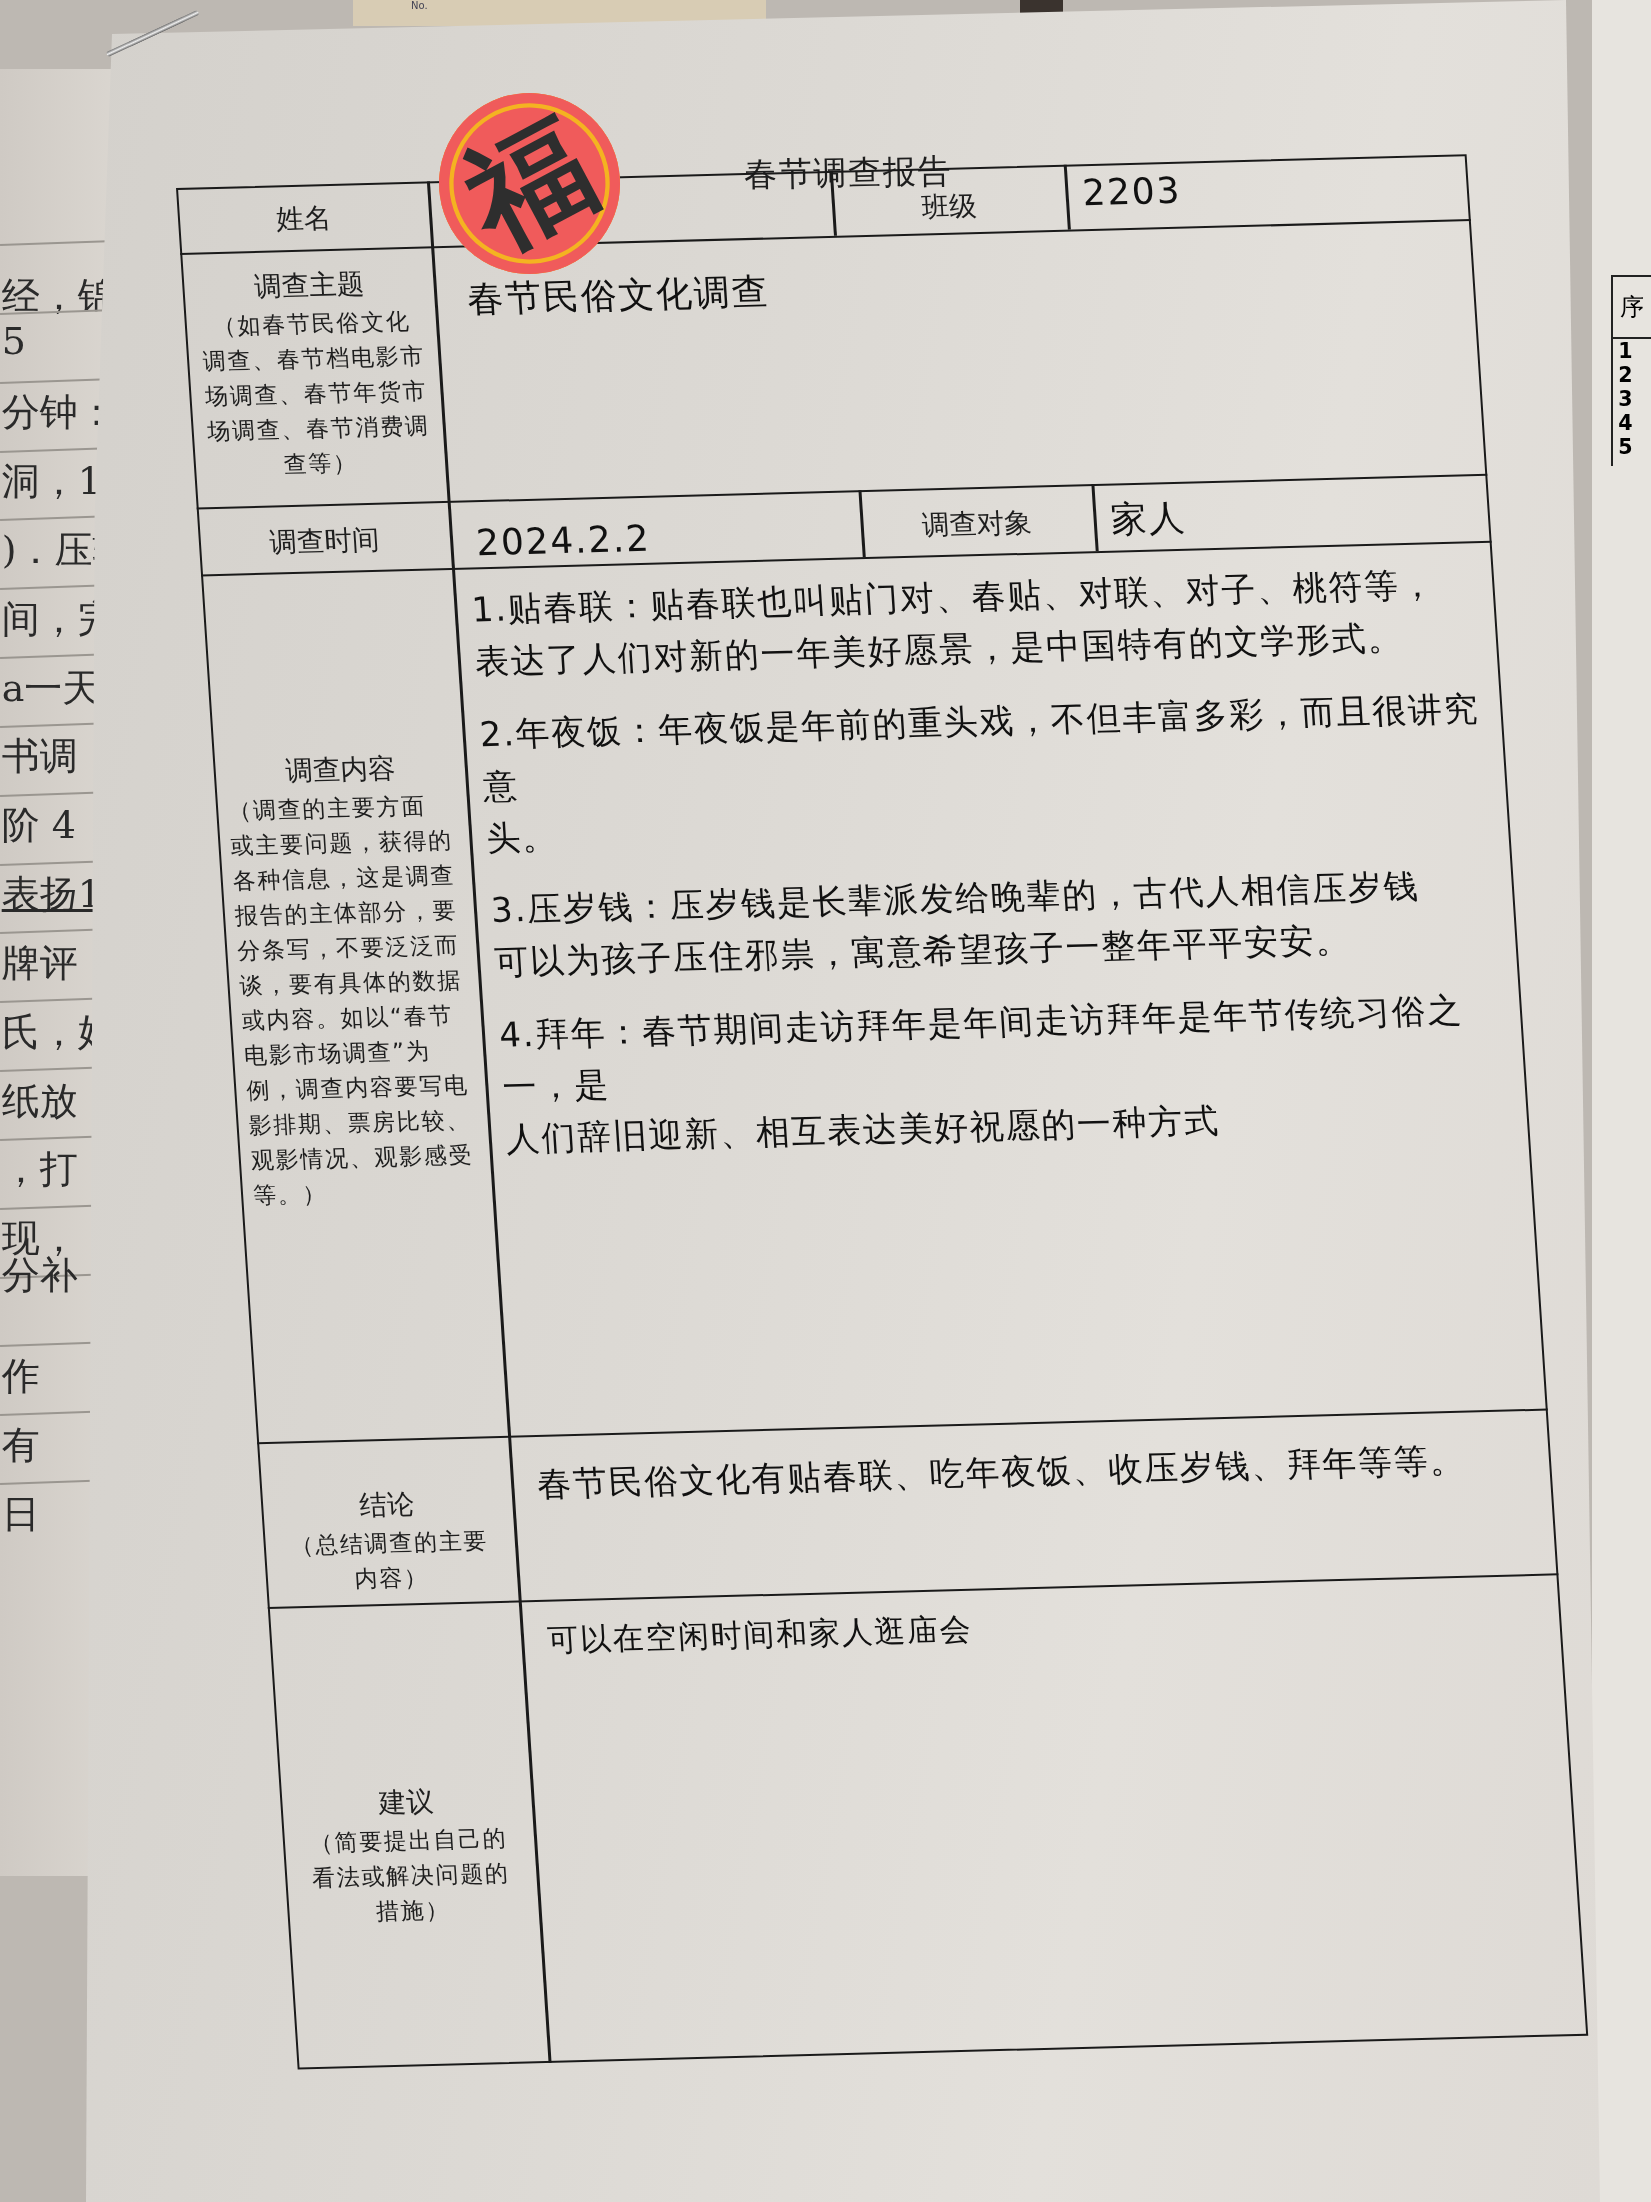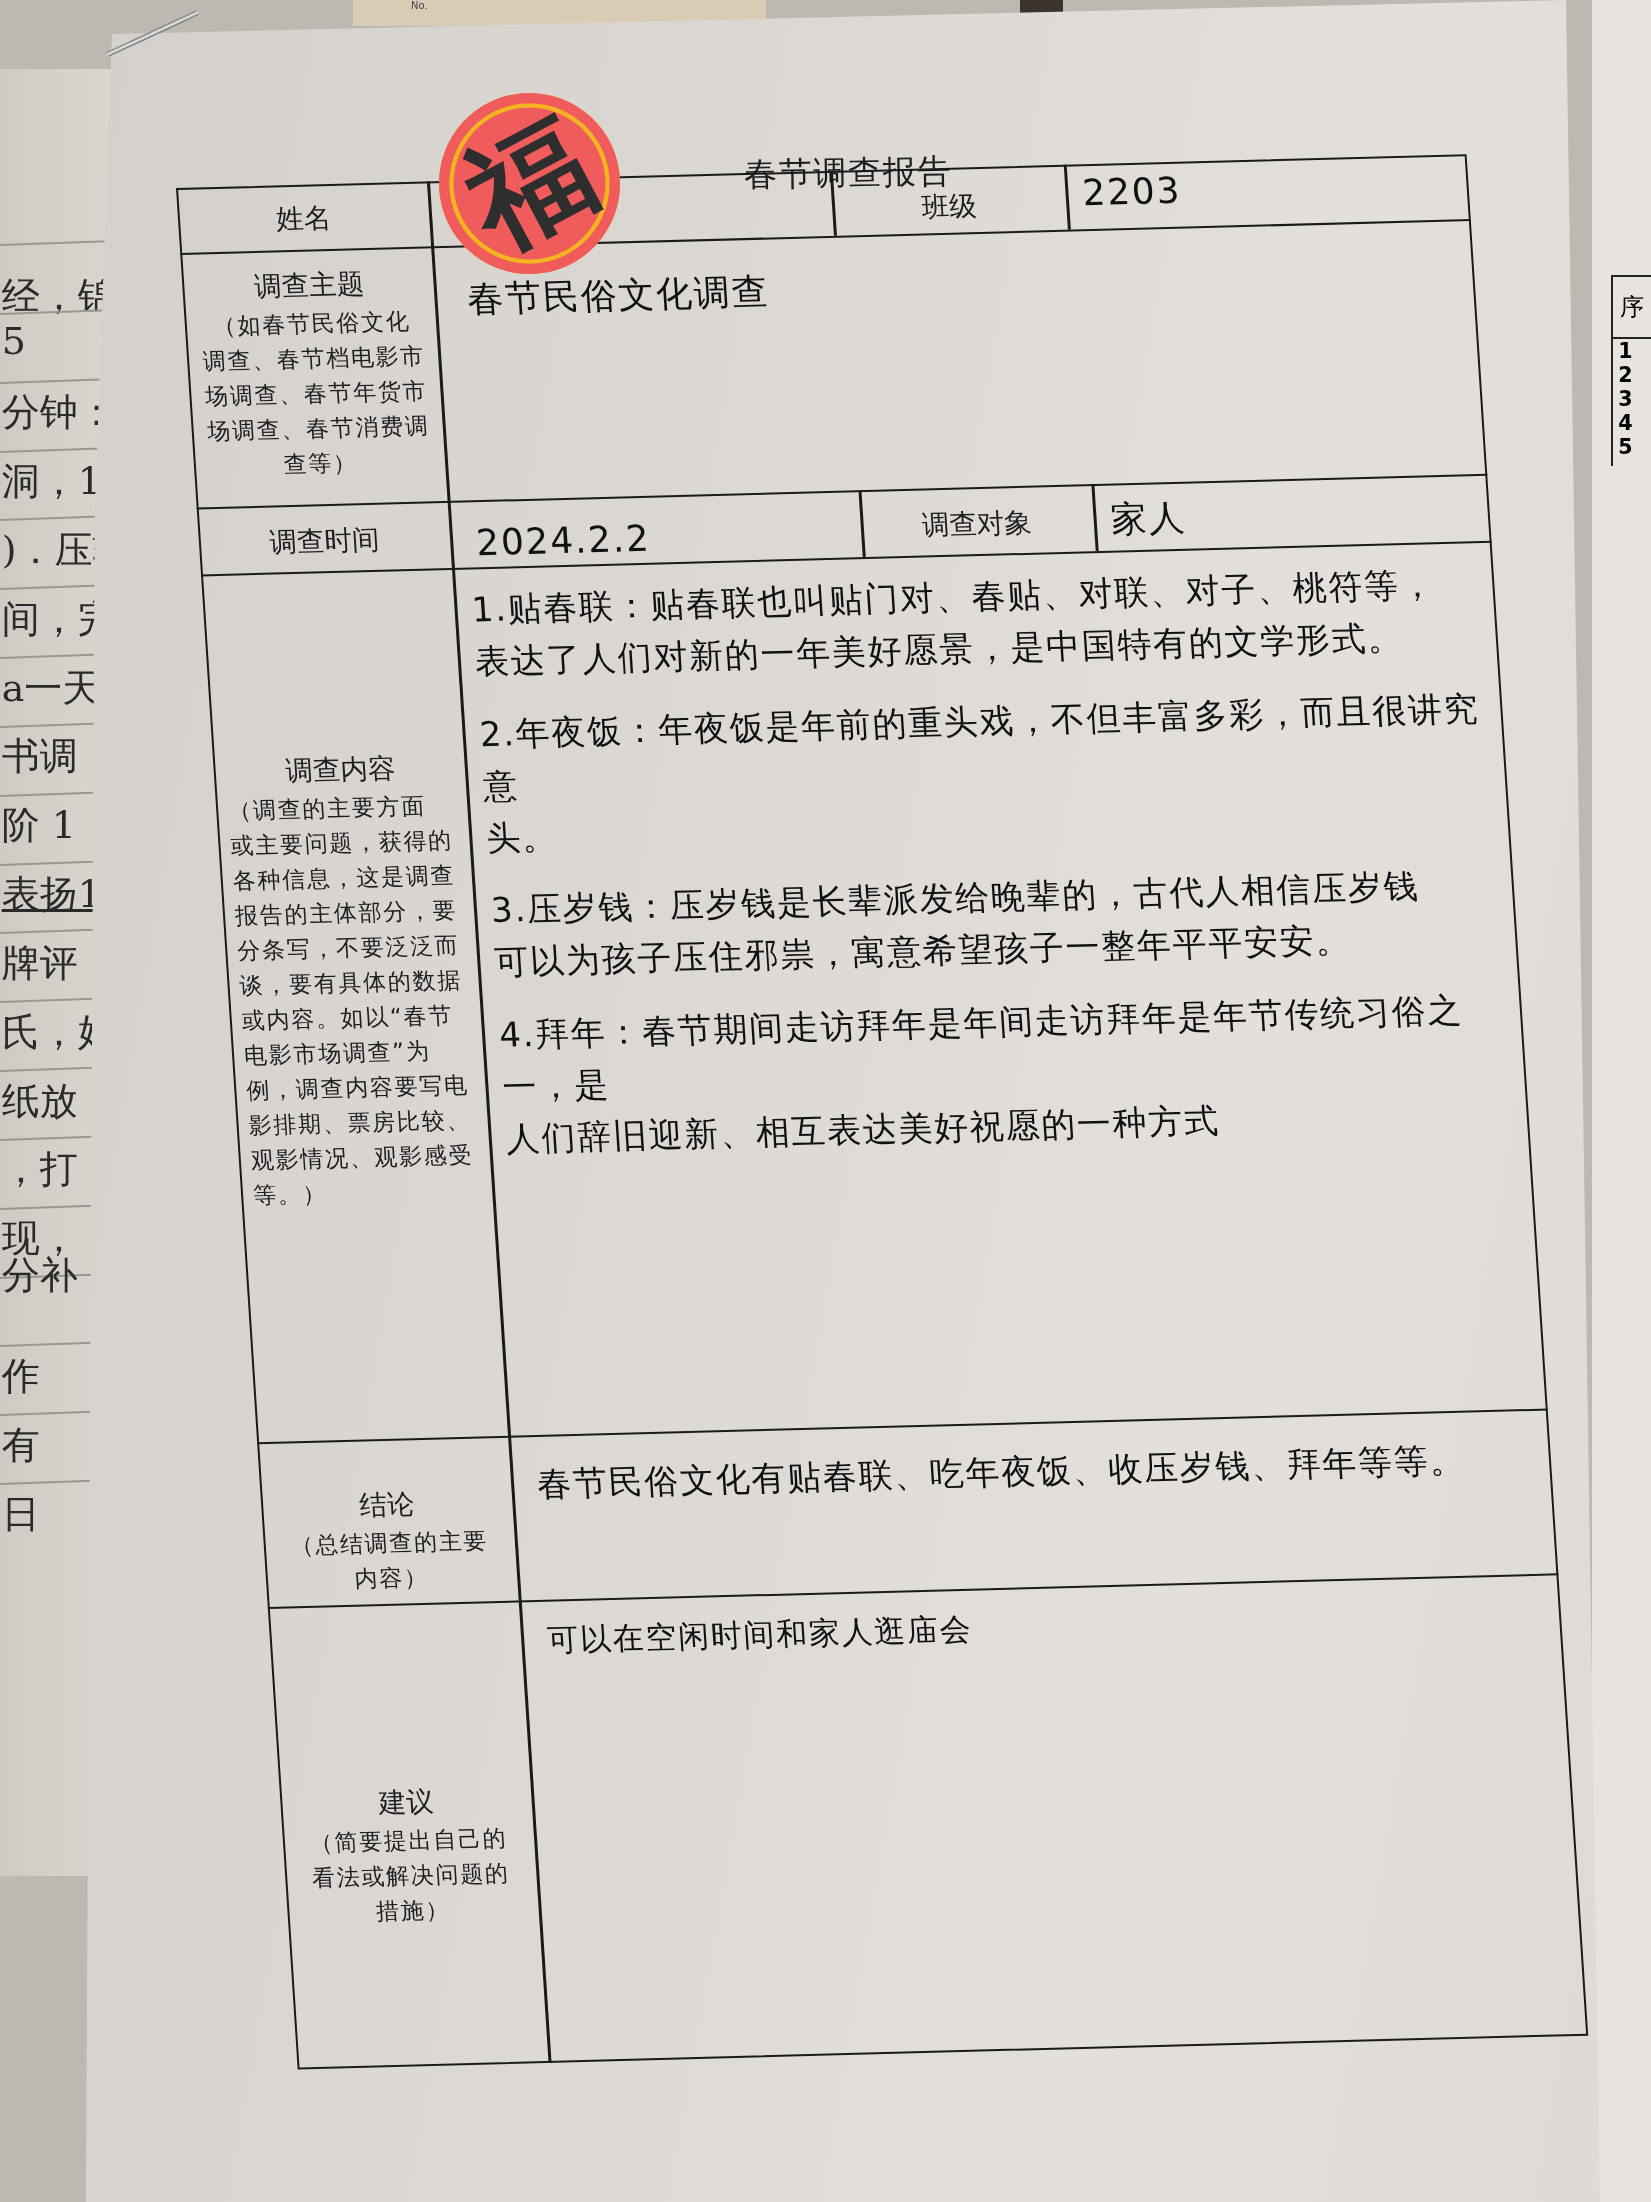--- a/index.html
+++ b/index.html
@@ -102,21 +102,21 @@
     <div class="nb-text" style="top: 387px;">洞，10分</div>
     <div class="nb-line" style="top: 447px;"></div>
     <div class="nb-text" style="top: 456px;">)．压轻</div>
     <div class="nb-line" style="top: 516px;"></div>
     <div class="nb-text" style="top: 525px;">间，完成</div>
     <div class="nb-line" style="top: 585px;"></div>
     <div class="nb-text" style="top: 594px;">a一天 </div>
     <div class="nb-line" style="top: 654px;"></div>
     <div class="nb-text" style="top: 662px; font-family: Liberation Serif, serif;"> 书调</div>
     <div class="nb-line" style="top: 723px;"></div>
-    <div class="nb-text" style="top: 731px;">阶 1</div>
+    <div class="nb-text" style="top: 731px;">阶 4</div>
     <div class="nb-line" style="top: 792px;"></div>
     <div class="nb-text" style="top: 800px; text-decoration: underline;">表扬1</div>
     <div class="nb-line" style="top: 860px;"></div>
     <div class="nb-text" style="top: 869px;">牌评</div>
     <div class="nb-line" style="top: 929px;"></div>
     <div class="nb-text" style="top: 938px;">氏，好</div>
     <div class="nb-line" style="top: 998px;"></div>
     <div class="nb-text" style="top: 1007px;">纸放</div>
     <div class="nb-line" style="top: 1067px;"></div>
     <div class="nb-text" style="top: 1075px;">，打</div>

